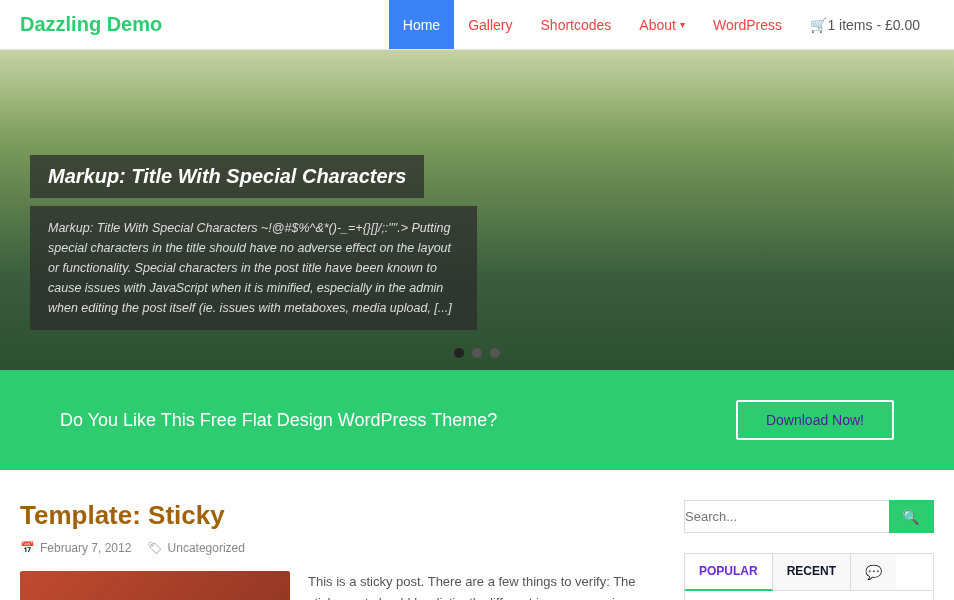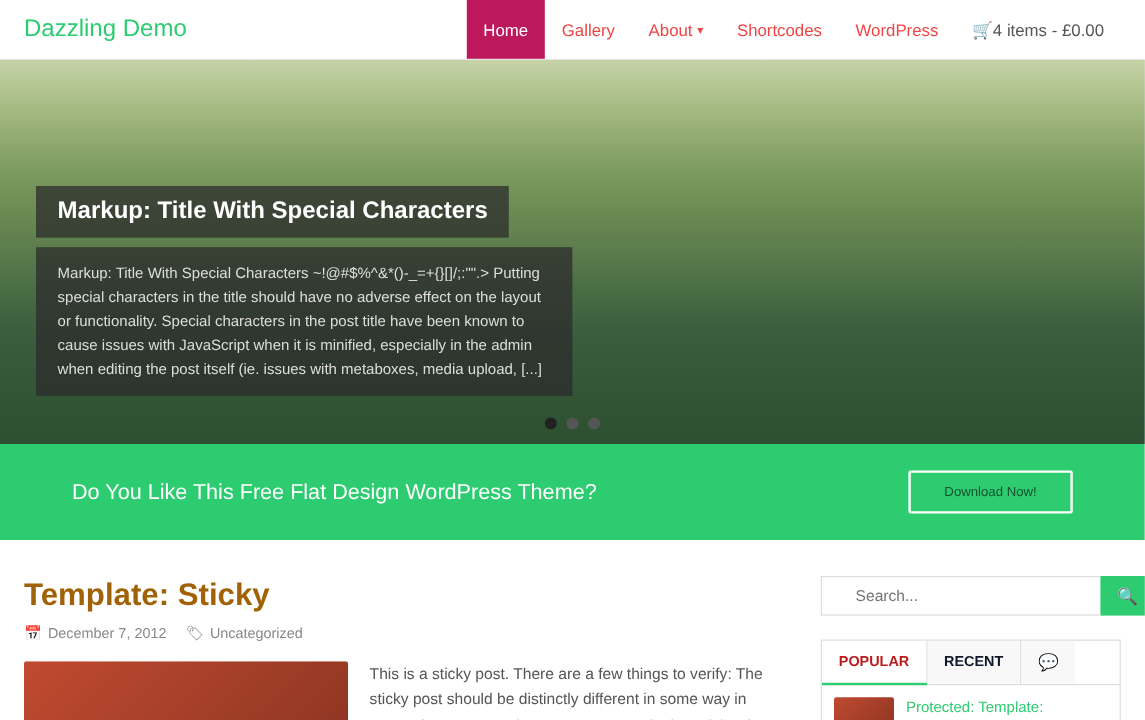--- a/index.html
+++ b/index.html
@@ -10,40 +10,40 @@
       display: flex;
       align-items: center;
       background: #fff;
       border-bottom: 1px solid #e5e5e5;
       height: 50px;
       padding: 0 20px;
     }
     .navbar-brand {
       color: #2ecc71;
       font-size: 20px;
-      font-weight: normal;
+      font-weight: bold;
       text-decoration: none;
       flex: 1;
     }
     .nav-items {
       display: flex;
       list-style: none;
       height: 100%;
     }
     .nav-item {
       display: flex;
       align-items: center;
       padding: 0 14px;
       height: 100%;
       cursor: pointer;
       font-size: 14px;
       color: #ef4444;
     }
     .nav-item.active {
-      background: #be185d;
+      background: #3b82f6;
       color: #fff;
     }
     .nav-item .caret {
       margin-left: 4px;
       font-size: 10px;
     }
     .nav-cart {
       display: flex;
       align-items: center;
       padding: 0 14px;
@@ -51,20 +51,21 @@
       color: #555;
     }
 
     
     .hero {
       position: relative;
       width: 100%;
       height: 320px;
       background: linear-gradient(to bottom, #b8c9a3 0%, #8a9e7a 20%, #6b8a5e 40%, #4a7a60 60%, #3d6e5a 80%);
       overflow: hidden;
+      font-style: italic;
     }
     .hero-trees {
       position: absolute;
       top: 0; left: 0; right: 0; bottom: 0;
       background:
         linear-gradient(to bottom, #c8d4a8 0%, #a0b87a 15%, #7a9a5a 30%, #5a7a48 50%, #3a5a38 70%, #2a4a2a 100%);
       opacity: 0.85;
     }
     .hero-overlay {
       position: absolute;
@@ -108,32 +109,32 @@
       background: #222;
     }
 
     
     .cta-banner {
       background: #2ecc71;
       display: flex;
       align-items: center;
       justify-content: space-between;
       padding: 0 60px;
-      height: 80px;
+      height: 100px;
     }
     .cta-text {
       color: #fff;
       font-size: 18px;
     }
     .cta-btn {
       background: transparent;
       border: 2px solid #fff;
-      color: #14532d;
+      color: #4c1d95;
       padding: 10px 28px;
-      font-size: 11px;
+      font-size: 14px;
       cursor: pointer;
       border-radius: 2px;
     }
 
     
     .content-area {
       display: flex;
       padding: 30px 20px;
       gap: 30px;
     }
@@ -184,21 +185,21 @@
       width: 250px;
     }
     .search-box {
       display: flex;
       margin-bottom: 20px;
     }
     .search-input {
       flex: 1;
       border: 1px solid #ddd;
       border-right: none;
-      padding: 8px 28px;
+      padding: 8px 0;
       font-size: 13px;
       outline: none;
       color: #aaa;
     }
     .search-btn {
       background: #2ecc71;
       border: none;
       color: #fff;
       padding: 8px 14px;
       cursor: pointer;
@@ -217,21 +218,21 @@
       padding: 10px 14px;
       font-size: 12px;
       font-weight: bold;
       cursor: pointer;
       color: #0f172a;
       background: #f8f8f8;
       border-right: 1px solid #ddd;
     }
     .tab.active {
       background: #fff;
-      color: #b91c1c;
+      color: #6d28d9;
       border-bottom: 2px solid #2ecc71;
       margin-bottom: -1px;
     }
     .tab-comment-icon {
       padding: 10px 14px;
       cursor: pointer;
       background: #f8f8f8;
     }
     .tabs-content {
       padding: 0;
@@ -266,33 +267,33 @@
 <nav class="navbar">
   <a class="navbar-brand">Dazzling Demo</a>
   <ul class="nav-items">
     <li class="nav-item active">
       <span>Home</span>
     </li>
     <li class="nav-item">
       <span>Gallery</span>
     </li>
     <li class="nav-item">
+      <span>Shortcodes</span>
+    </li>
+    <li class="nav-item">
       <span>About</span>
       <span class="caret">▾</span>
-    </li>
-    <li class="nav-item">
-      <span>Shortcodes</span>
     </li>
     <li class="nav-item">
       <span>WordPress</span>
     </li>
   </ul>
   <div class="nav-cart">
     <span>🛒 </span>
-    <span>4 items - £0.00</span>
+    <span>1 items - £0.00</span>
   </div>
 </nav>
 
 <div class="hero">
   <div class="hero-trees"></div>
   <div class="hero-overlay">
     <div class="hero-title-box">
       <h2>Markup: Title With Special Characters</h2>
     </div>
     <div class="hero-text-box">
@@ -311,21 +312,21 @@
   <button class="cta-btn">Download Now!</button>
 </div>
 
 <div class="content-area">
 
   <main class="main-content">
     <h1 class="post-title">Template: Sticky</h1>
     <div class="post-meta">
       <div class="post-meta-item">
         <span class="meta-icon">📅</span>
-        <span>December 7, 2012</span>
+        <span>February 7, 2012</span>
       </div>
       <div class="post-meta-item">
         <span class="meta-icon">🏷</span>
         <span>Uncategorized</span>
       </div>
     </div>
     <div style="overflow:hidden;">
       <div class="post-thumbnail thumb1"></div>
       <p class="post-excerpt">This is a sticky post. There are a few things to verify: The sticky post should be distinctly different in some way in comparison to normal posts. You can style the .sticky class if you are using the post_class() function to generate</p>
     </div>

